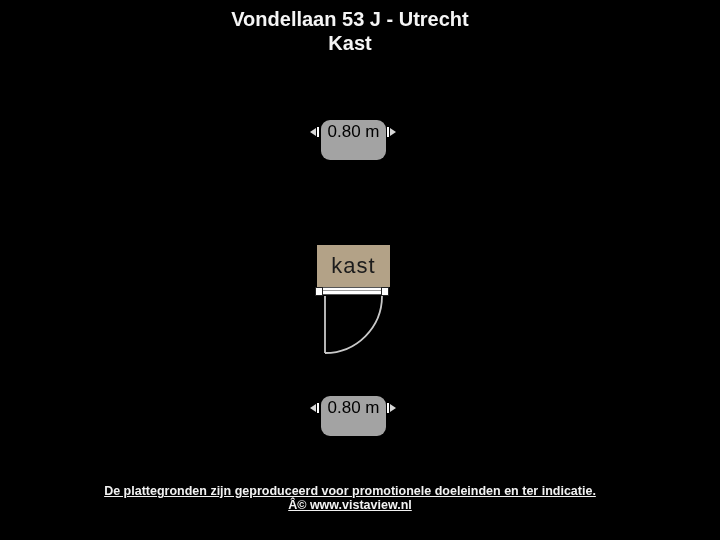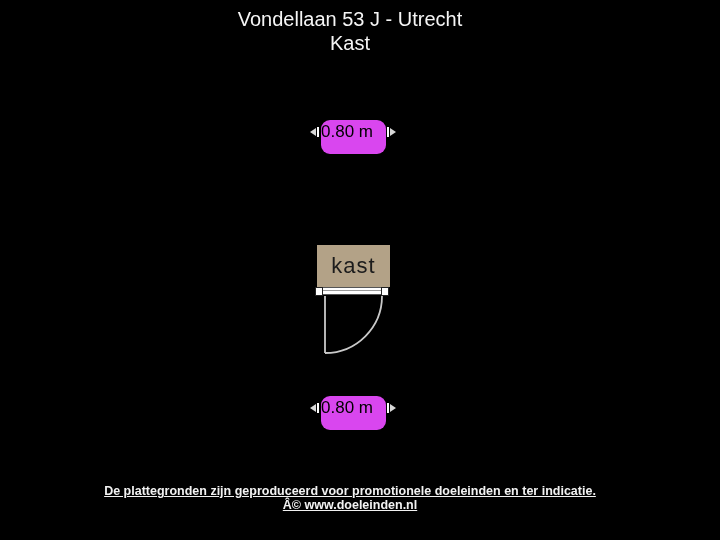--- a/index.html
+++ b/index.html
@@ -3,26 +3,26 @@
 <meta charset="utf-8">
 <style>
   html,body{margin:0;padding:0;background:#000;}
   .stage{
     position:relative;width:720px;height:540px;background:#000;
     font-family:"Liberation Sans",sans-serif;overflow:hidden;
   }
   
   .title-wrap{
     position:absolute;left:0;top:7px;width:700px;text-align:center;
-    color:#f5f5f5;font-weight:normal;font-size:20px;line-height:24px;
+    color:#f5f5f5;font-weight:bold;font-size:20px;line-height:24px;
   }
   
   .dim-pill{
-    position:absolute;left:321px;width:65px;height:34px;background:#d946ef;
-    border-radius:9px;color:#000;font-size:17px;line-height:24px;text-align:left;
+    position:absolute;left:321px;width:65px;height:40px;background:#a3a3a3;
+    border-radius:9px;color:#000;font-size:17px;line-height:24px;text-align:center;
   }
   .dim-top{top:120px}
   .dim-bottom{top:396px}
   .tick{position:absolute;width:2px;height:10px;background:#fff;}
   .tick-tl{left:317px;top:127px}.tick-tr{left:387px;top:127px}
   .tick-bl{left:317px;top:403px}.tick-br{left:387px;top:403px}
   .tri{position:absolute;width:0;height:0;border-top:4px solid transparent;border-bottom:4px solid transparent;}
   .tri-left{border-right:6px solid #d8d8d8;}
   .tri-right{border-left:6px solid #d8d8d8;}
   .tri-tl{left:310px;top:128px}.tri-tr{left:390px;top:128px}
@@ -79,16 +79,16 @@
   </svg>
 
   <span class="tri tri-left tri-bl"></span>
   <span class="tick tick-bl"></span>
   <div class="dim-pill dim-bottom">0.80 m</div>
   <span class="tick tick-br"></span>
   <span class="tri tri-right tri-br"></span>
 
   <div class="footer-wrap">
     <div>De plattegronden zijn geproduceerd voor promotionele doeleinden en ter indicatie.</div>
-    <div>Â© www.doeleinden.nl</div>
+    <div>Â© www.vistaview.nl</div>
   </div>
 
 </div>
 
 </body></html>

